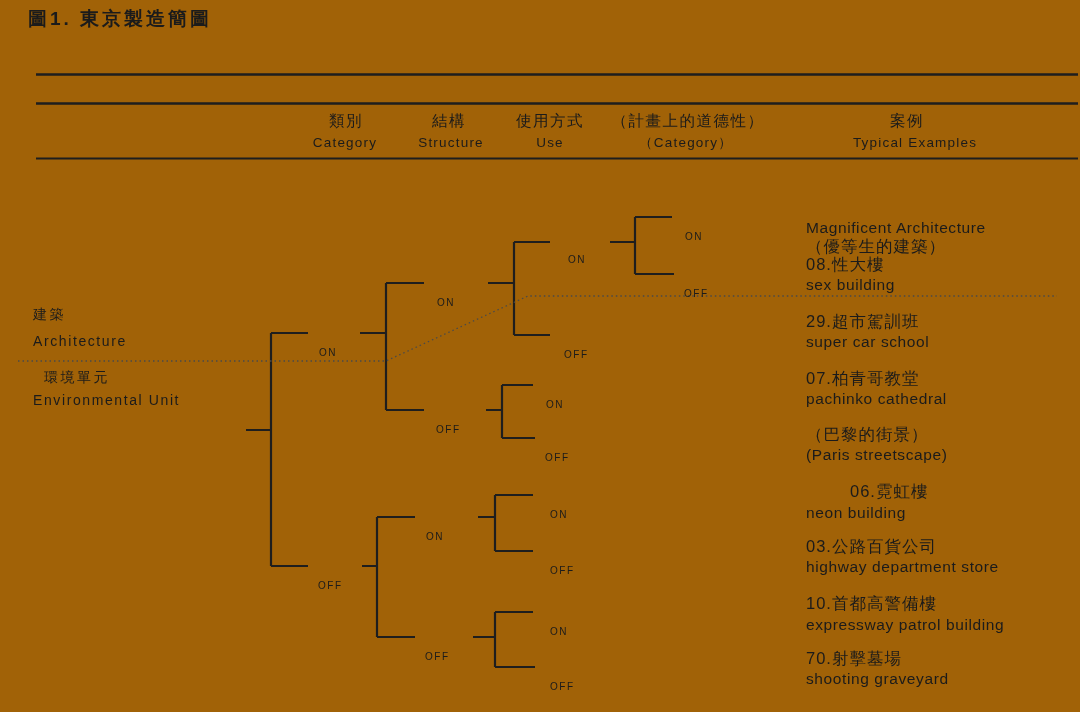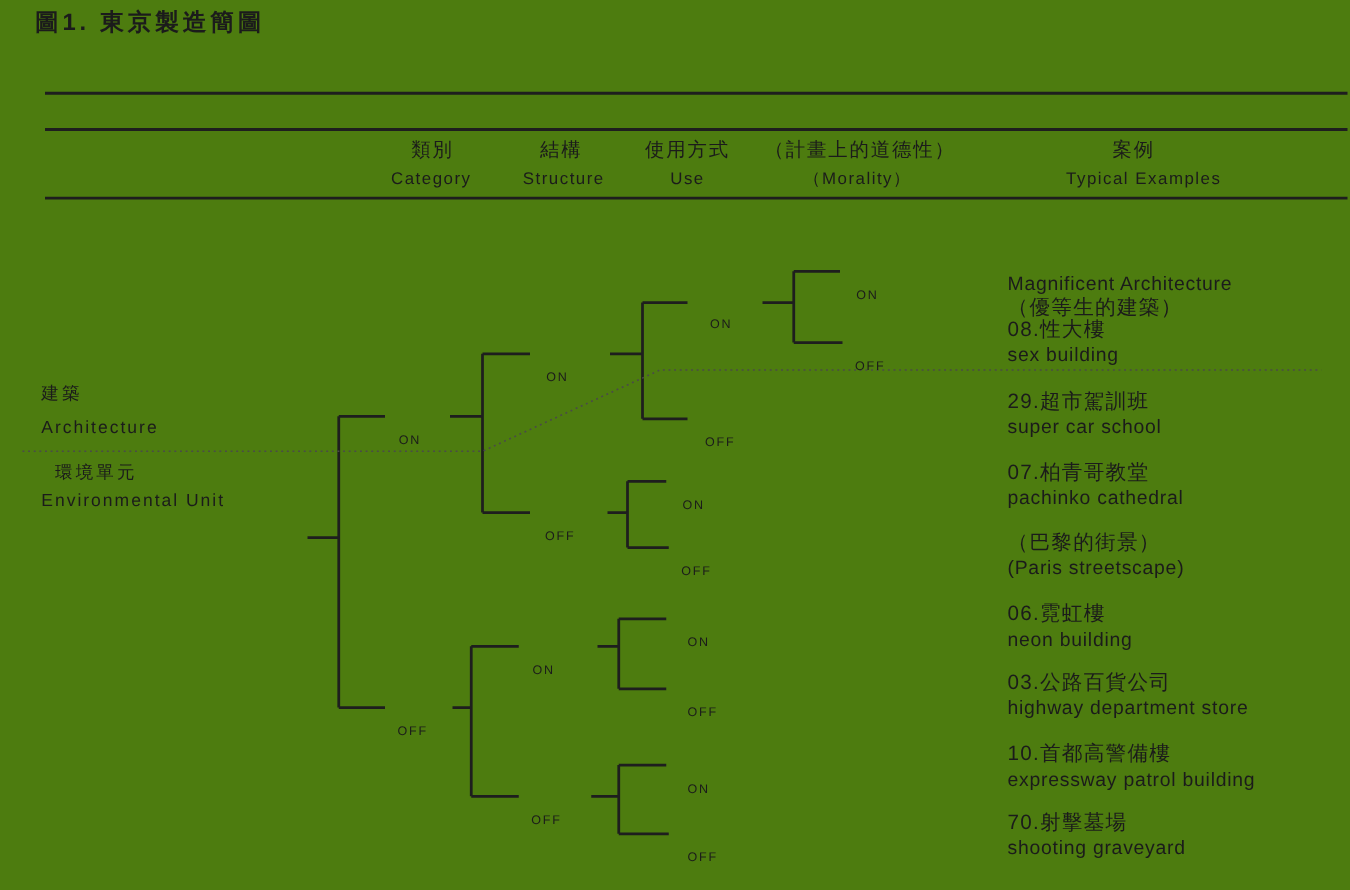--- a/index.html
+++ b/index.html
@@ -1,17 +1,17 @@
 <!DOCTYPE html>
 <html><head>
 <meta charset="utf-8">
 <style>
   html,body{margin:0;padding:0;background:#ffffff;}
   .stage{
-    position:relative;width:1080px;height:712px;background:#4d7c0f;
+    position:relative;width:1080px;height:712px;background:#a16207;
     font-family:"Liberation Sans","DejaVu Sans",sans-serif;
     color:#1b1b1b;overflow:hidden;
   }
   .abs{position:absolute;white-space:nowrap;line-height:1.15;}
   .ctr{transform:translateX(-50%);text-align:center;}
   .title-zh{font-size:19px;font-weight:600;letter-spacing:3px;}
   .title-en{font-size:16px;letter-spacing:2.2px;}
   .group-title{font-size:17px;letter-spacing:1.5px;}
   .hdr-zh{font-size:15.5px;letter-spacing:1.5px;}
   .hdr-en{font-size:13.5px;letter-spacing:1.2px;}
@@ -65,21 +65,21 @@
   <div class="abs ctr hdr-zh" style="left:346px;top:112px;text-align:center;">類別</div>
   <div class="abs ctr hdr-en" style="left:345px;top:135px;">Category</div>
 
   <div class="abs ctr hdr-zh" style="left:449px;top:112px;">結構</div>
   <div class="abs ctr hdr-en" style="left:451px;top:135px;">Structure</div>
 
   <div class="abs ctr hdr-zh" style="left:550px;top:112px;">使用方式</div>
   <div class="abs ctr hdr-en" style="left:550px;top:135px;">Use</div>
 
   <div class="abs ctr hdr-zh" style="left:688px;top:112px;">（計畫上的道德性）</div>
-  <div class="abs ctr hdr-en" style="left:686px;top:135px;">（Morality）</div>
+  <div class="abs ctr hdr-en" style="left:686px;top:135px;">（Category）</div>
 
   <div class="abs ctr hdr-zh" style="left:907px;top:112px;">案例</div>
   <div class="abs ctr hdr-en" style="left:915px;top:135px;">Typical Examples</div>
 
   <div class="abs side-zh" style="left:33px;top:306px;">建築</div>
   <div class="abs side-en" style="left:33px;top:333px;">Architecture</div>
   <div class="abs side-zh" style="left:44px;top:369px;">環境單元</div>
   <div class="abs side-en" style="left:33px;top:392px;">Environmental Unit</div>
 
   <span class="abs node" style="left:319px;top:326px;">ON</span>
@@ -116,21 +116,21 @@
   </div>
   <div>
     <div class="abs ex-zh" style="left:806px;top:369px;">07.柏青哥教堂</div>
     <div class="abs ex-en" style="left:806px;top:390px;">pachinko cathedral</div>
   </div>
   <div>
     <div class="abs ex-zh" style="left:806px;top:425px;">（巴黎的街景）</div>
     <div class="abs ex-en" style="left:806px;top:446px;">(Paris streetscape)</div>
   </div>
   <div>
-    <div class="abs ex-zh" style="left:806px;top:482px;text-align:center;">06.霓虹樓</div>
+    <div class="abs ex-zh" style="left:850px;top:482px;text-align:center;">06.霓虹樓</div>
     <div class="abs ex-en" style="left:806px;top:504px;">neon building</div>
   </div>
   <div>
     <div class="abs ex-zh" style="left:806px;top:537px;">03.公路百貨公司</div>
     <div class="abs ex-en" style="left:806px;top:558px;">highway department store</div>
   </div>
   <div>
     <div class="abs ex-zh" style="left:806px;top:594px;">10.首都高警備樓</div>
     <div class="abs ex-en" style="left:806px;top:616px;">expressway patrol building</div>
   </div>

